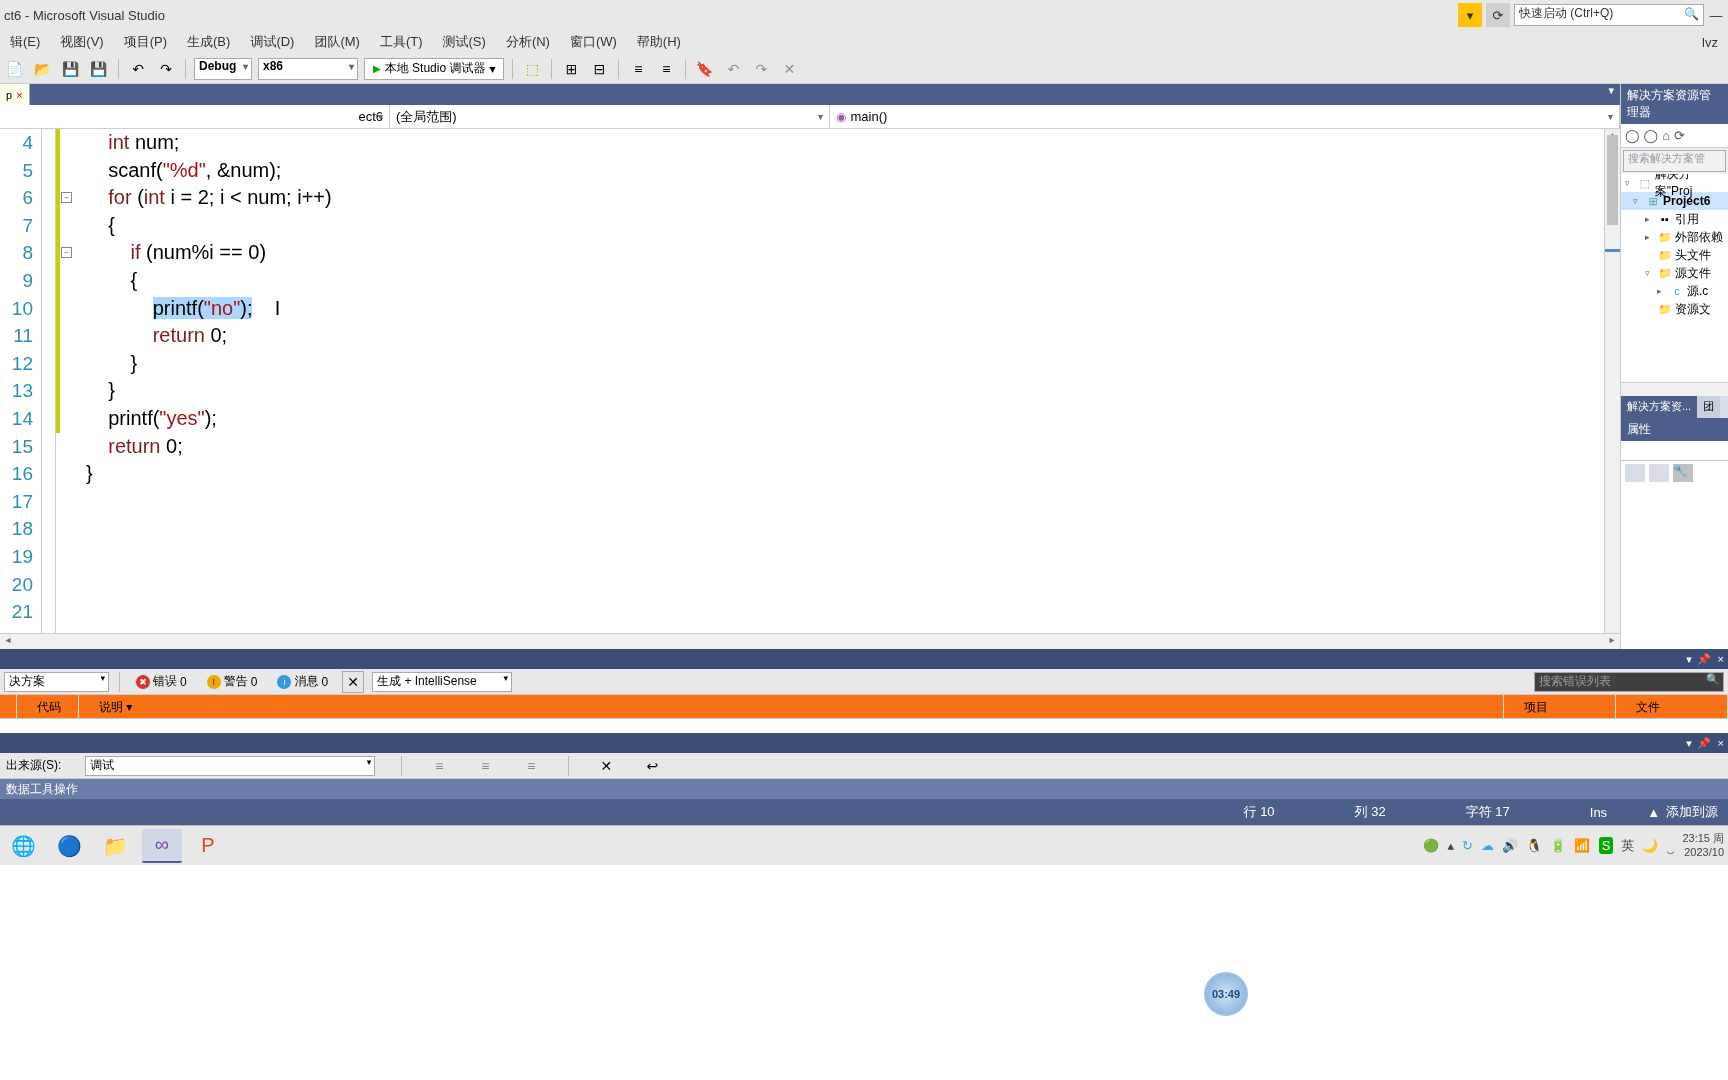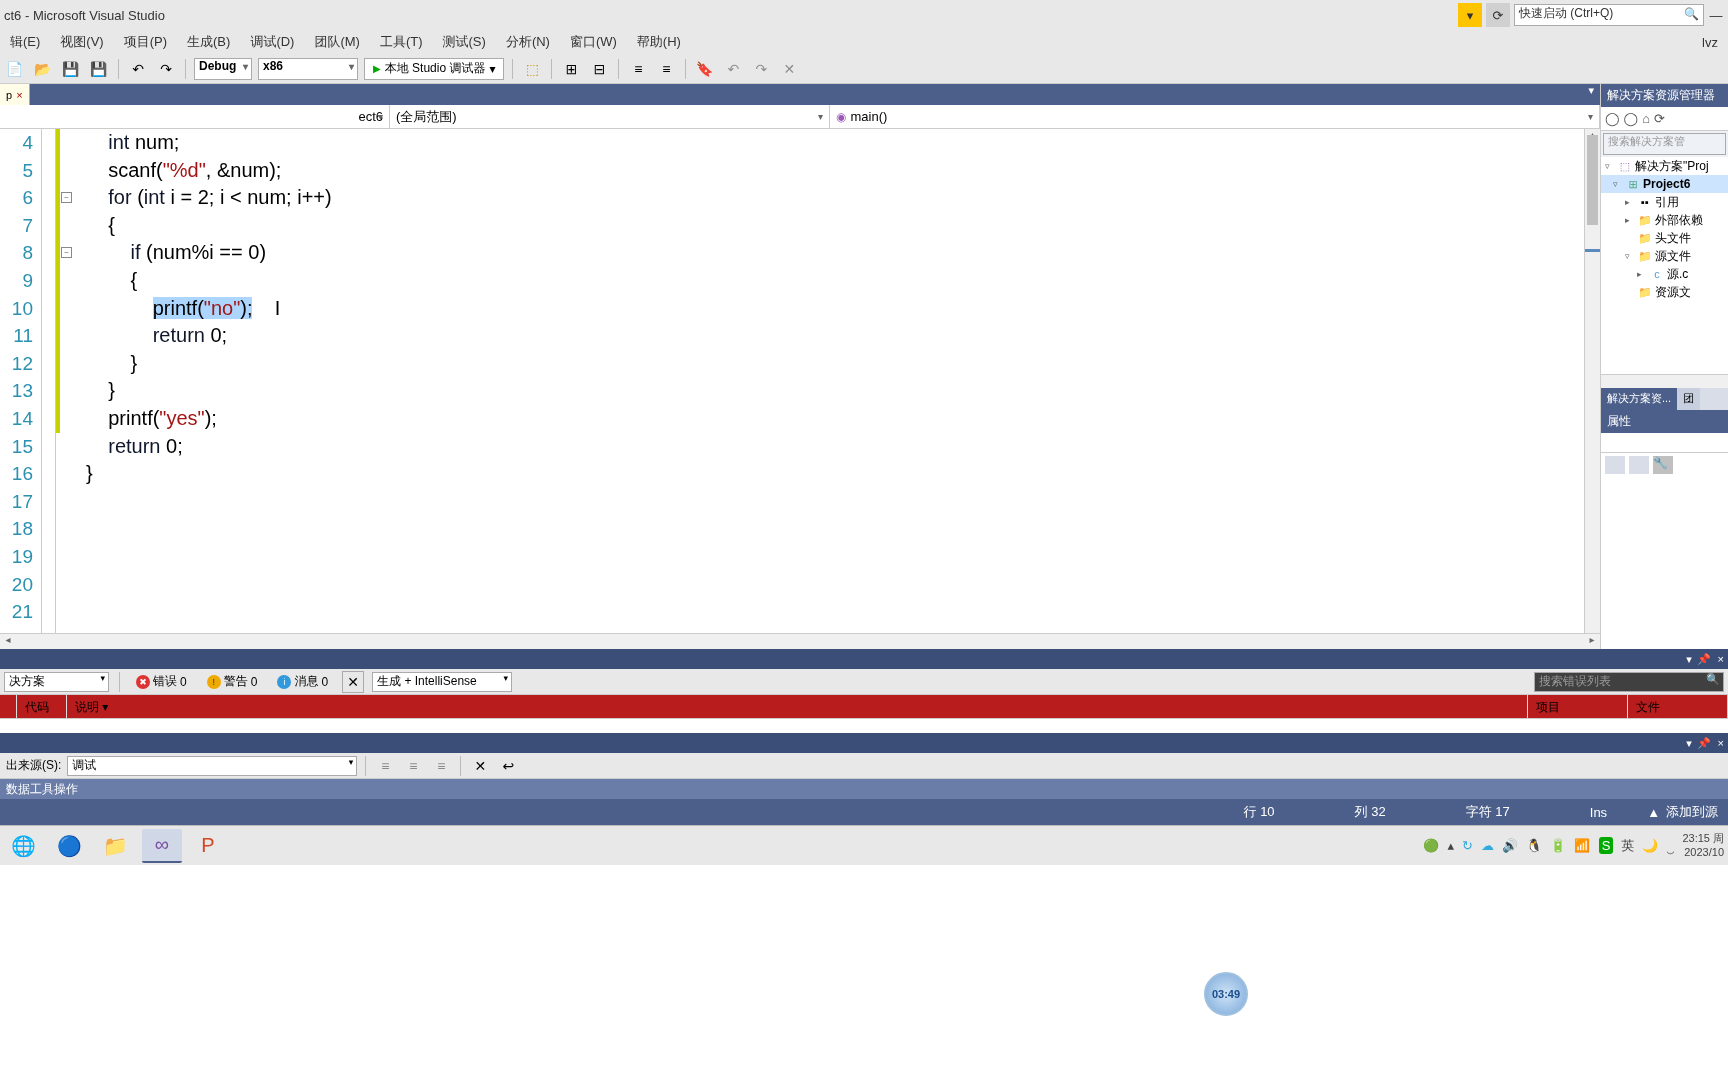--- a/index.html
+++ b/index.html
@@ -25,21 +25,21 @@
 .combo { height: 22px; border: 1px solid #aaa; background: #fff; padding: 0 16px 0 4px; font-size: 12px; position: relative; cursor: pointer; font-weight: bold; }
 .combo::after { content: "▾"; position: absolute; right: 3px; top: 2px; font-size: 10px; color: #666; }
 .combo.debug { width: 58px; }
 .combo.plat { width: 100px; }
 .play-btn { display: flex; align-items: center; gap: 4px; padding: 0 8px; height: 22px; border: 1px solid #aaa; background: #fff; cursor: pointer; }
 .play-btn::before { content: "▶"; color: #0a0; font-size: 10px; }
 
 
 .main-area { display: flex; height: 565px; }
 .editor-pane { flex: 1; display: flex; flex-direction: column; background: #fff; }
-.sidebar { width: 128px; background: #eef2f7; border-left: 1px solid #ccc; display: flex; flex-direction: column; }
+.sidebar { width: 108px; background: #eef2f7; border-left: 1px solid #ccc; display: flex; flex-direction: column; }
 
 
 .tab-strip { height: 21px; background: #4b5f8a; display: flex; }
 .tab { background: #fffde7; border-right: 1px solid #aaa; padding: 2px 6px; font-size: 11px; display: flex; align-items: center; gap: 4px; position: relative; }
 .tab-close { font-size: 11px; color: #a00; cursor: pointer; }
 .tab-strip-end { margin-left: auto; color: #fff; padding-right: 6px; font-size: 11px; }
 
 
 .dd-row { height: 24px; display: flex; border-bottom: 1px solid #ccc; }
 .dd { border-right: 1px solid #ccc; display: flex; align-items: center; padding: 0 6px; font-size: 13px; position: relative; }
@@ -52,21 +52,21 @@
 
 .code-wrap { flex: 1; display: flex; overflow: hidden; position: relative; }
 .gutter { width: 42px; background: #fff; text-align: right; padding-right: 8px; color: #2b91af; font-size: 19px; font-family: Consolas, monospace; border-right: 1px solid #ccc; }
 .gutter div { height: 27.6px; line-height: 27.6px; }
 .margin { width: 14px; background: #fff; border-right: 1px solid #ccc; position: relative; }
 .fold { width: 14px; background: #fff; position: relative; }
 .fold-box { position: absolute; width: 11px; height: 11px; border: 1px solid #888; left: 1px; font-size: 8px; text-align: center; line-height: 9px; color: #666; }
 .modbar { width: 4px; background: #fff; position: relative; }
 .modbar .m { position: absolute; left: 0; width: 4px; background: #c8d100; }
 .code { flex: 1; font-family: Consolas, monospace; font-size: 20px; line-height: 27.6px; white-space: pre; padding-left: 12px; position: relative; }
-.kw { color: #0f172a; }
+.kw { color: #7f1d1d; }
 .str { color: #a31515; }
 .sel { background: #add6ff; }
 .hscroll { height: 16px; background: #f0f0f0; border-top: 1px solid #ccc; display: flex; }
 .hscroll-arr { width: 16px; text-align: center; font-size: 10px; color: #666; }
 .vscroll { width: 16px; background: #f0f0f0; border-left: 1px solid #ccc; position: absolute; right: 0; top: 0; bottom: 0; }
 .vscroll-thumb { position: absolute; left: 2px; right: 2px; top: 6px; height: 90px; background: #c0c0c0; }
 .vscroll-mark { position: absolute; left: 0; right: 0; height: 3px; background: #5a8ac0; }
 
 
 .se-header { background: #4b5f8a; color: #fff; padding: 3px 6px; font-size: 12px; }
@@ -90,26 +90,26 @@
 .panel { background: #e8e8e8; }
 .panel-hdr { height: 20px; background: #3a4e78; display: flex; justify-content: flex-end; align-items: center; padding: 0 4px; gap: 6px; }
 .panel-hdr span { color: #fff; font-size: 11px; cursor: pointer; }
 .err-bar { height: 26px; background: #e8e8e8; display: flex; align-items: center; padding: 0 4px; gap: 8px; border-bottom: 1px solid #ccc; }
 .err-combo { width: 105px; height: 20px; border: 1px solid #aaa; background: #fff; padding: 0 14px 0 4px; position: relative; font-size: 12px; }
 .err-combo::after { content: "▾"; position: absolute; right: 3px; font-size: 9px; }
 .err-pill { display: flex; align-items: center; gap: 3px; padding: 2px 6px; font-size: 12px; }
 .err-pill .dot { width: 14px; height: 14px; border-radius: 50%; display: inline-flex; align-items: center; justify-content: center; font-size: 9px; color: #fff; }
 .err-search { margin-left: auto; width: 190px; height: 20px; border: 1px solid #aaa; background: #404040; padding: 0 20px 0 4px; font-size: 12px; color: #999; position: relative; }
 .err-search::after { content: "🔍"; position: absolute; right: 3px; font-size: 11px; }
-.err-cols { height: 24px; background: #b91c1c; display: flex; border-bottom: 1px solid #ccc; }
+.err-cols { height: 24px; background: #f97316; display: flex; border-bottom: 1px solid #ccc; gap: 12px; }
 .err-col { border-right: 1px solid #ddd; padding: 4px 8px; font-size: 12px; }
 .err-body { height: 14px; background: #fff; }
 
 
-.out-bar { height: 26px; background: #e8e8e8; display: flex; align-items: center; padding: 0 6px; gap: 6px; border-bottom: 1px solid #ccc; }
+.out-bar { height: 26px; background: #e8e8e8; display: flex; align-items: center; padding: 0 6px; gap: 24px; border-bottom: 1px solid #ccc; }
 .out-combo { width: 290px; height: 20px; border: 1px solid #aaa; background: #fff; padding: 0 14px 0 4px; position: relative; font-size: 12px; }
 .out-combo::after { content: "▾"; position: absolute; right: 3px; font-size: 9px; }
 .data-tools { height: 20px; background: #6a7da8; color: #fff; padding: 2px 6px; font-size: 12px; }
 
 
 .statusbar { height: 26px; background: #4b5f8a; color: #fff; display: flex; align-items: center; font-size: 13px; }
 .status-cell { padding: 0 40px; }
 .status-right { margin-left: auto; display: flex; align-items: center; gap: 6px; padding-right: 10px; }
 
 

